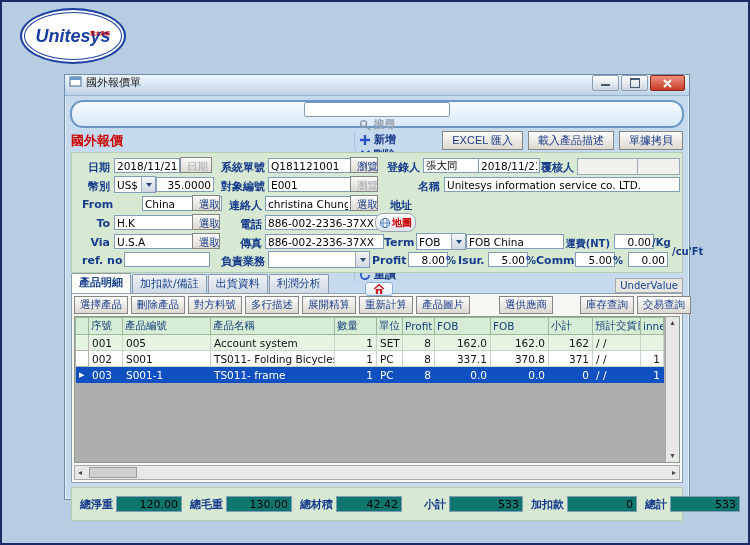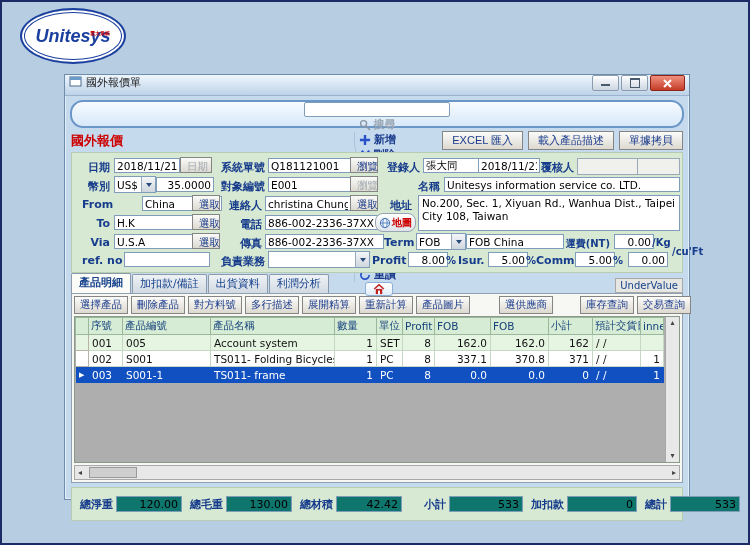--- a/index.html
+++ b/index.html
@@ -277,21 +277,20 @@
         <span class="flabel" style="left:342px;top:26px;width:26px">名稱</span>
         <input class="finput" style="left: 372px; top: 24px; width: 230px;" value="Unitesys information service co. LTD.">
 
         <span class="flabel" style="left:10px;top:45px;width:28px">From</span>
         <input class="finput" style="left: 42px; top: 43px; width: 74px; margin-left: 28px;" value="China">
         <button class="fbtn" style="left:120px;top:42px;width:28px">選取</button>
         <span class="flabel" style="left:152px;top:45px;width:38px">連絡人</span>
         <input class="finput" style="left: 193px; top: 43px; width: 80px;" value="christina Chung">
         <button class="fbtn" style="left:278px;top:42px;width:28px">選取</button>
         <span class="flabel" style="left:314px;top:45px;width:26px">地址</span>
-        <div class="ftext" style="left:346px;top:42px;width:254px;height:32px">No.200, Sec. 1, Xiyuan Rd., Wanhua Dist., Taipei City 108, Taiwan</div>
 
         <span class="flabel" style="left:10px;top:64px;width:28px">To</span>
         <input class="finput" style="left: 42px; top: 62px; width: 74px;" value="H.K">
         <button class="fbtn" style="left:120px;top:61px;width:28px">選取</button>
         <span class="flabel" style="left:152px;top:64px;width:38px">電話</span>
         <input class="finput" style="left: 193px; top: 62px; width: 113px;" value="886-002-2336-37XX">
         <div class="map-btn" style="left:303px;top:60px">
           <svg width="12" height="12" viewBox="0 0 13 13">
               <circle cx="6.5" cy="6.5" r="5" fill="#eaf2fa" stroke="#3a6ab0"></circle>
               <ellipse cx="6.5" cy="6.5" rx="2.3" ry="5" fill="none" stroke="#3a6ab0" stroke-width=".8"></ellipse>

